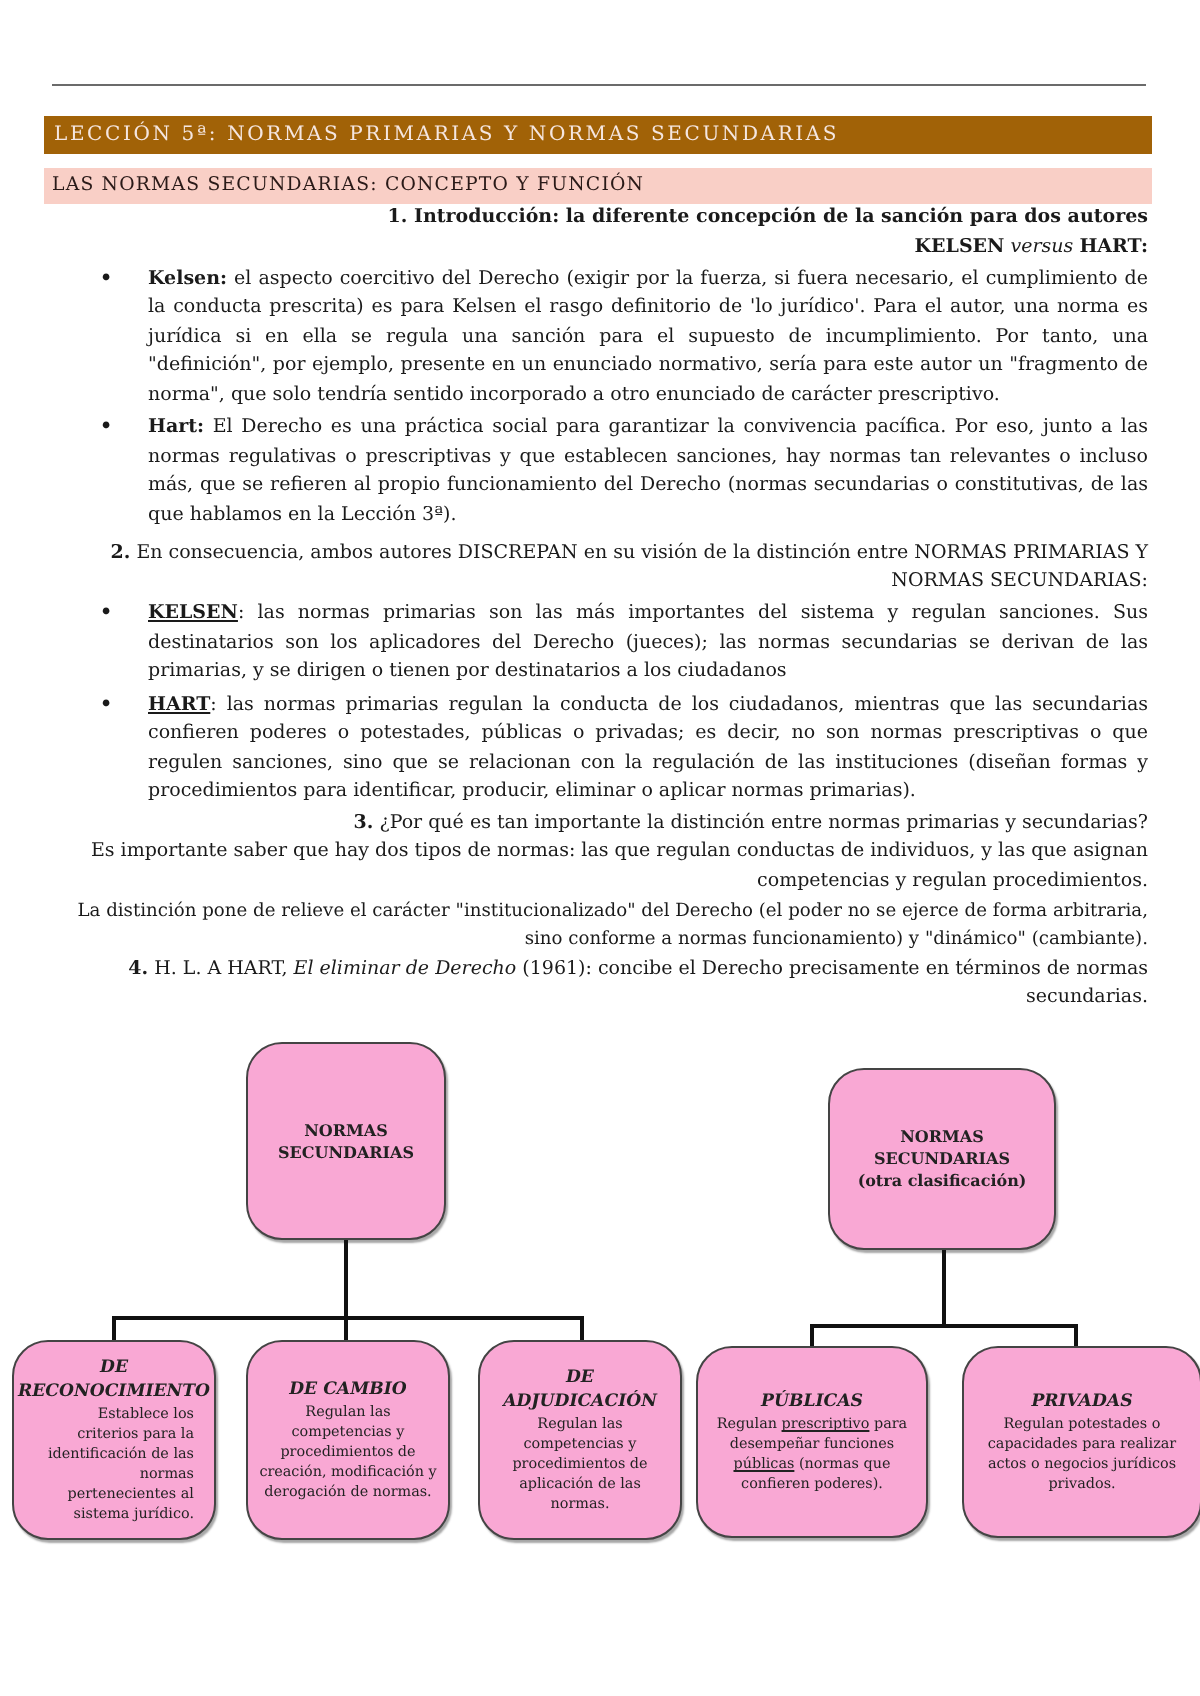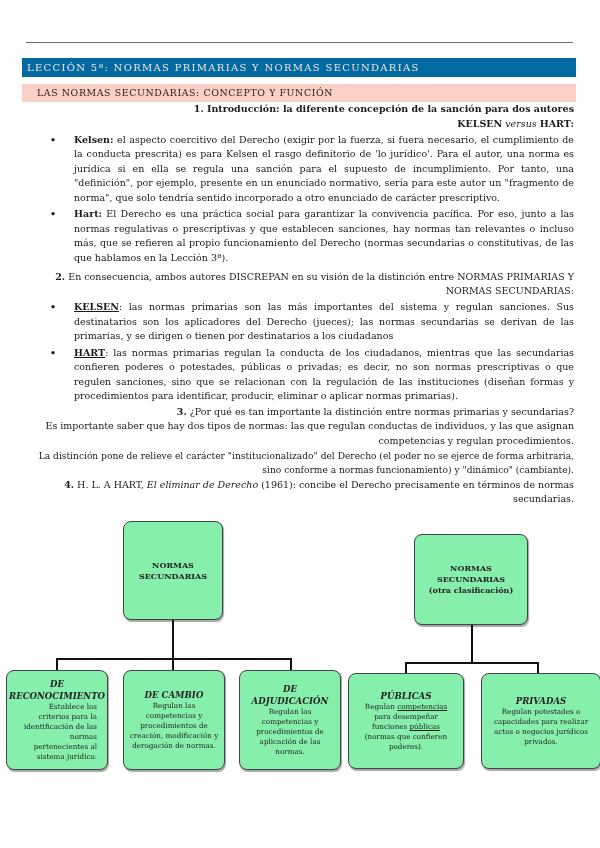--- a/index.html
+++ b/index.html
@@ -1,41 +1,41 @@
 <!DOCTYPE html>
 <html><head>
   <meta charset="utf-8">
   <style>
     html, body { margin: 0; padding: 0; background: #ffffff; }
     body { width: 600px; height: 848px; position: relative; overflow: hidden;
            font-family: "DejaVu Serif", "Liberation Serif", serif; color: #1a1a1a; }
     .divider { position: absolute; left: 26px; top: 42px; width: 547px; height: 1px; background: #6b6b6b; }
     .bar-title { position: absolute; left: 22px; top: 58px; width: 554px; height: 19px;
-                 background: #0369a1; color: #f5e6e0; font-size: 10px; letter-spacing: 1.3px;
+                 background: #a16207; color: #f5e6e0; font-size: 10px; letter-spacing: 1.3px;
                  line-height: 19px; padding-left: 5px; box-sizing: border-box; font-weight: normal; }
     .bar-sub { position: absolute; left: 22px; top: 84px; width: 554px; height: 18px;
                background: #f9cfc6; color: #2a1a18; font-size: 9.4px; letter-spacing: 0.6px;
-               line-height: 18px; padding-left: 15px; box-sizing: border-box; }
+               line-height: 18px; padding-left: 4px; box-sizing: border-box; }
     .content { position: absolute; left: 28px; top: 102px; width: 546px;
                font-size: 9.5px; line-height: 14.6px; }
     .content p { margin: 0; text-align: right; }
     .b { font-weight: bold; }
     .i { font-style: italic; }
     .u { text-decoration: underline; }
     .item-head { font-weight: bold; }
     .indent { padding-left: 17px; }
     ul.bullets { list-style: none; margin: 0; padding: 0 0 0 20px; }
     ul.bullets li { position: relative; padding-left: 26px; text-align: justify; margin-top: 1.5px; }
     ul.bullets li::before { content: "\2022"; position: absolute; left: 2px; top: 0; font-weight: bold; }
     .justify { text-align: justify; }
     .hang { padding-left: 14px; text-indent: -14px; text-align: justify; }
 
     
-    .box { position: absolute; background: #86efac; border: 1.3px solid #444;
-           border-radius: 8px; box-shadow: 1px 1.5px 1px rgba(0,0,0,0.35);
+    .box { position: absolute; background: #f9a8d4; border: 1.3px solid #444;
+           border-radius: 18px; box-shadow: 1px 1.5px 1px rgba(0,0,0,0.35);
            display: flex; flex-direction: column; align-items: center; justify-content: center;
            text-align: center; box-sizing: border-box; font-size: 7.2px; line-height: 10px; color: #222; }
     .box .bt { font-weight: bold; font-size: 8px; line-height: 11px; }
     .box .bti { font-weight: bold; font-style: italic; font-size: 8.6px; line-height: 12px; }
     .line { position: absolute; background: #111; }
   </style>
 </head>
 <body>
 
 <div class="divider"></div>
@@ -96,18 +96,18 @@
   <div class="bt">NORMAS SECUNDARIAS</div>
   <div class="bt">(otra clasificación)</div>
 </div>
 <div class="line" style="left:471px; top:625px; width:2px; height:39px;"></div>
 <div class="line" style="left:405px; top:662px; width:134px; height:2px;"></div>
 <div class="line" style="left:405px; top:662px; width:2px; height:12px;"></div>
 <div class="line" style="left:537px; top:662px; width:2px; height:12px;"></div>
 
 <div class="box" style="left:348px; top:673px; width:116px; height:96px; padding:0 8px;">
   <div class="bti">PÚBLICAS</div>
-  <div><span>Regulan </span><span class="u">competencias</span><span> para desempeñar funciones </span><span class="u">públicas</span><span> (normas que confieren poderes).</span></div>
+  <div><span>Regulan </span><span class="u">prescriptivo</span><span> para desempeñar funciones </span><span class="u">públicas</span><span> (normas que confieren poderes).</span></div>
 </div>
 <div class="box" style="left:481px; top:673px; width:120px; height:96px; padding:0 8px;">
   <div class="bti">PRIVADAS</div>
   <div>Regulan potestades o capacidades para realizar actos o negocios jurídicos privados.</div>
 </div>
 
 </body></html>

